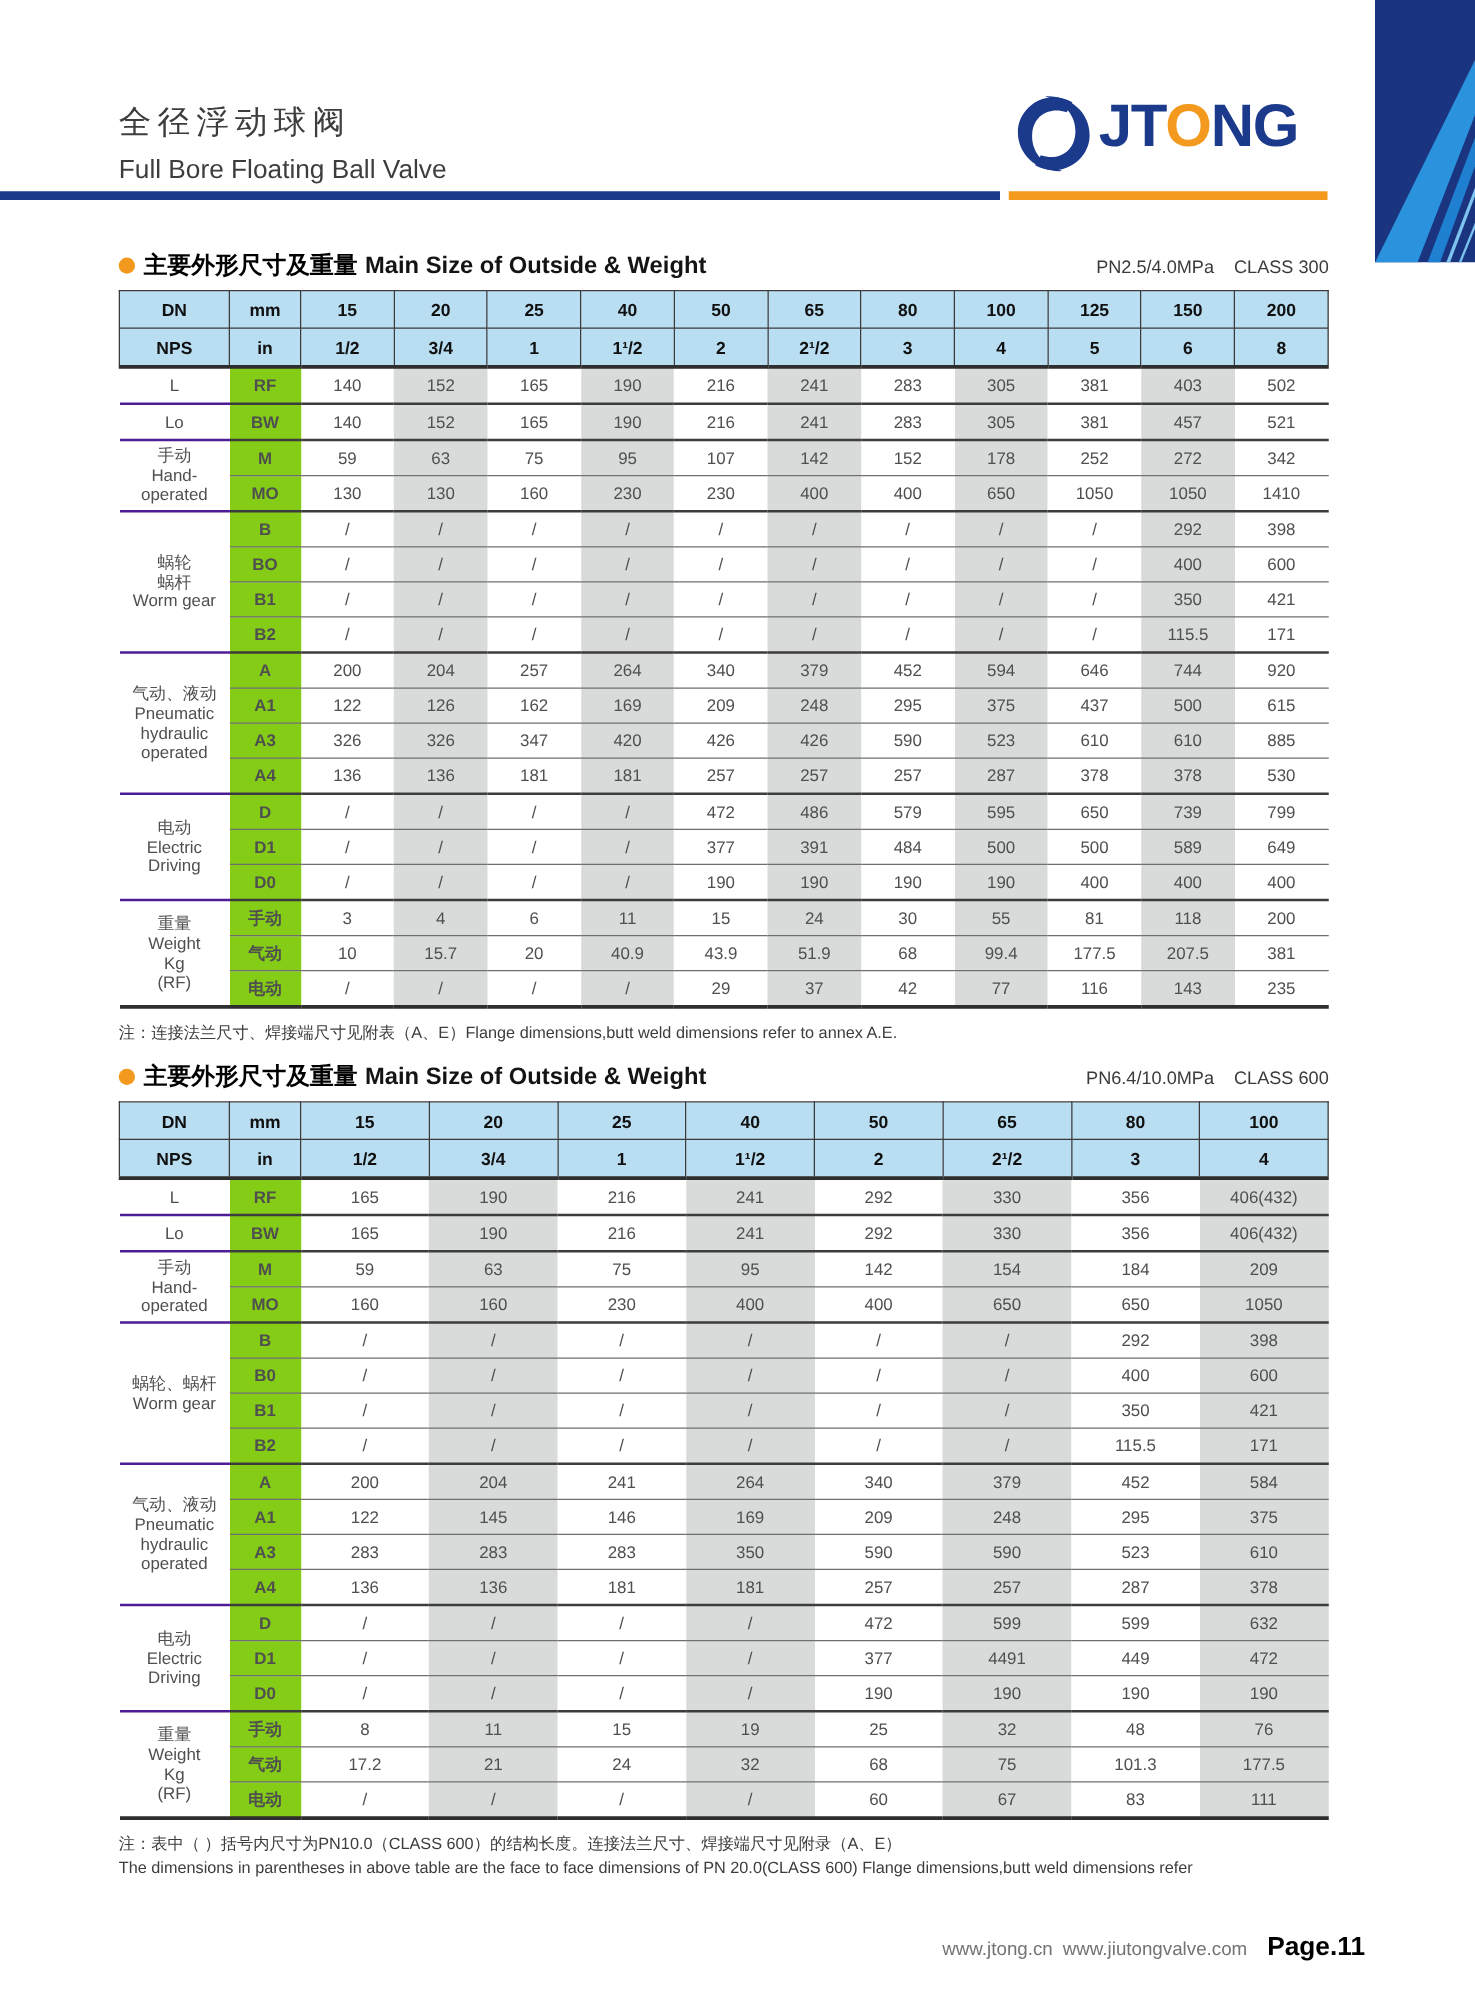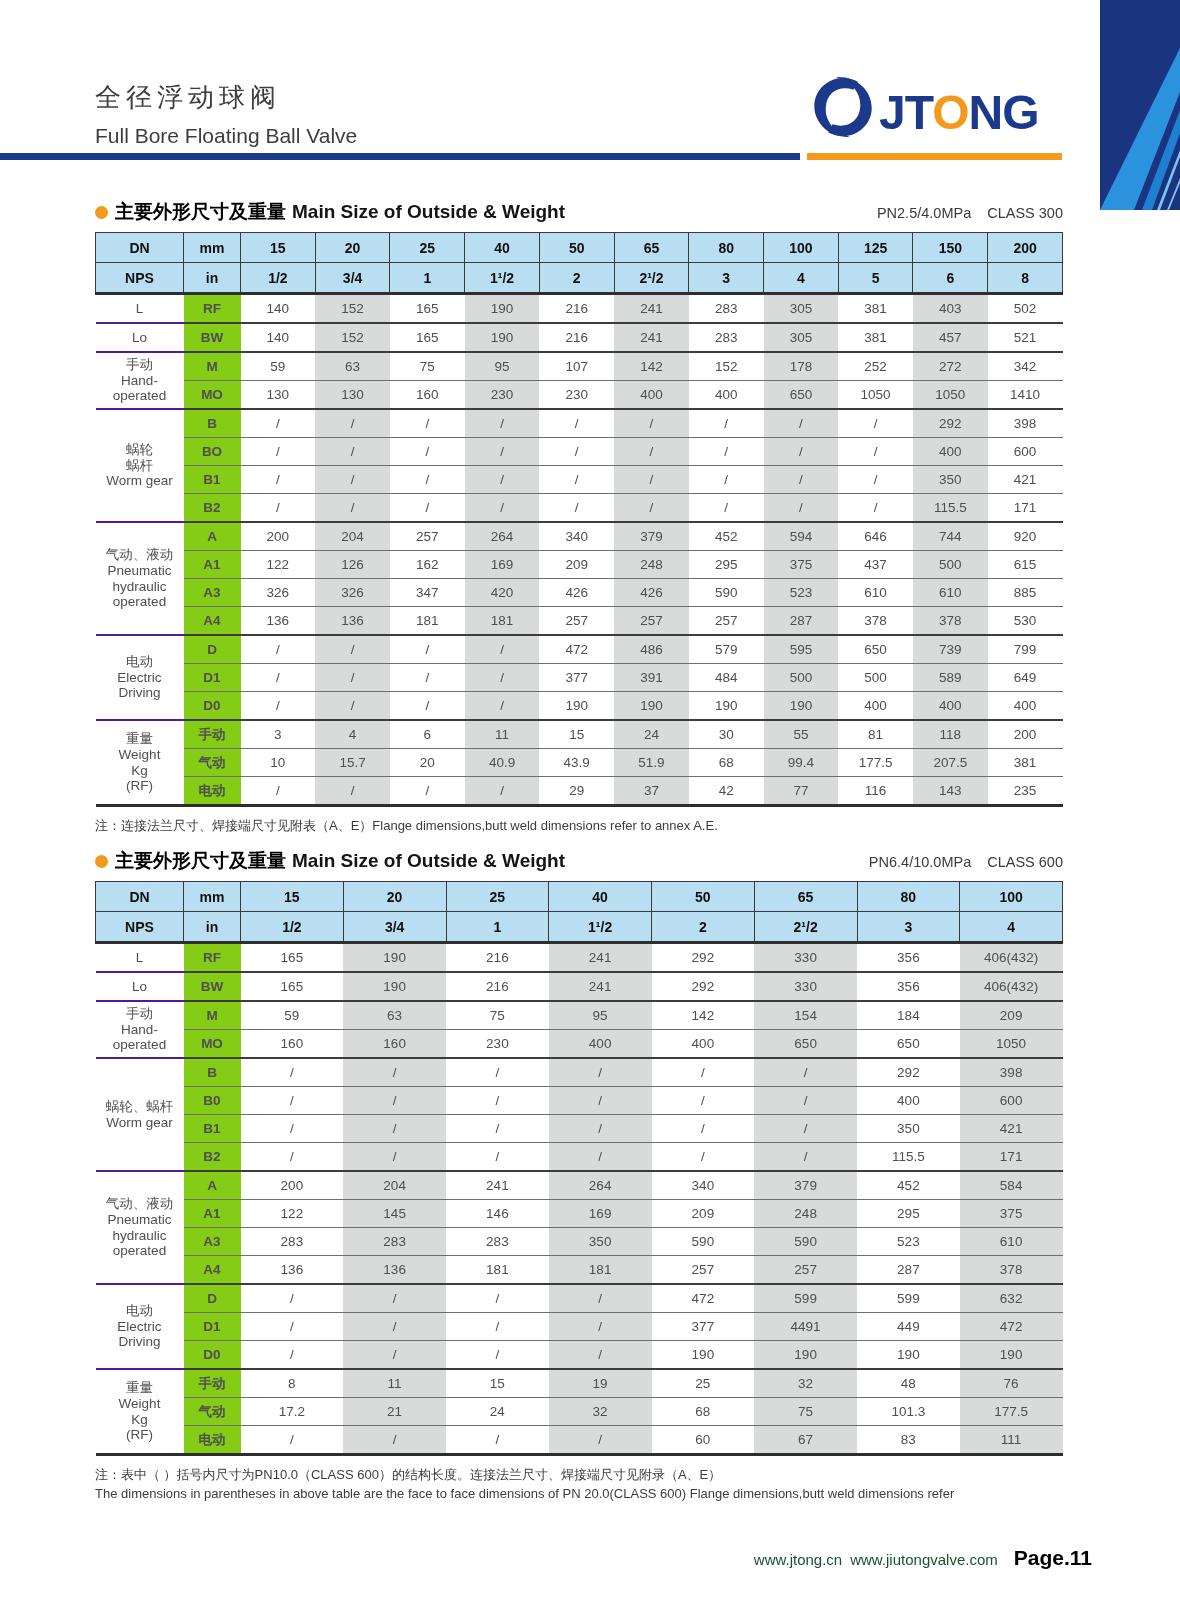--- a/index.html
+++ b/index.html
@@ -4,21 +4,21 @@
 <style>
   html,body{margin:0;padding:0;background:#e8e8e8;}
   .page{position:relative;width:1180px;height:1600px;background:#ffffff;
         font-family:"Liberation Sans",sans-serif;overflow:hidden;margin:0 auto;}
 
   
   .deco{position:absolute;top:0;right:0;}
   .hdr-block{position:absolute;left:95px;top:80px;}
   .hdr-cn{font-size:26px;color:#3d3d3d;letter-spacing:5px;}
   .hdr-en{font-size:21px;color:#3d3d3d;margin-top:9px;}
-  .logo{position:absolute;left:812px;top:74px;display:flex;align-items:flex-end;gap:5px;}
+  .logo{position:absolute;left:812px;top:74px;display:flex;align-items:flex-start;gap:5px;}
   .logo-text{font-size:48px;font-weight:800;color:#1b3a8c;letter-spacing:-1px;}
   .logo-text .o{color:#f39a1e;}
   .rule-navy{position:absolute;left:0;top:153px;width:800px;height:7px;background:#1b3a8c;}
   .rule-orange{position:absolute;left:807px;top:153px;width:255px;height:7px;background:#f39a1e;}
 
   
   .section{position:absolute;left:95px;width:968px;}
   #sec0{top:199px;}
   #sec1{top:848px;}
   .sec-head{display:flex;align-items:baseline;}
@@ -41,21 +41,21 @@
   .sub{background:#84cc16;font-weight:bold;}
   .stripe{background:#d8dbda;}
   .gtop{border-top:2px solid #3c3c3c;}
   .rtop{border-top:1px solid #6e6e6e;}
   .gfirst{border-top:3px solid #2e2e2e;}
 
   .notes{margin-top:10px;font-size:13px;color:#3c3c3c;line-height:1.45;}
 
   
   .footer{position:absolute;top:1546px;right:88px;display:flex;align-items:baseline;gap:8px;}
-  .footer-url{font-size:15px;color:#14532d;}
+  .footer-url{font-size:15px;color:#737373;}
   .footer-page{font-size:21px;font-weight:bold;color:#000000;margin-left:8px;}
 </style>
 </head>
 <body>
 
 <div class="page">
 
   <svg class="deco" width="80" height="210" viewBox="0 0 80 210">
     <rect width="80" height="210" fill="#1a3480"></rect>
     <polygon points="0,210 34,210 80,92 80,48" fill="#2b93dd"></polygon>

